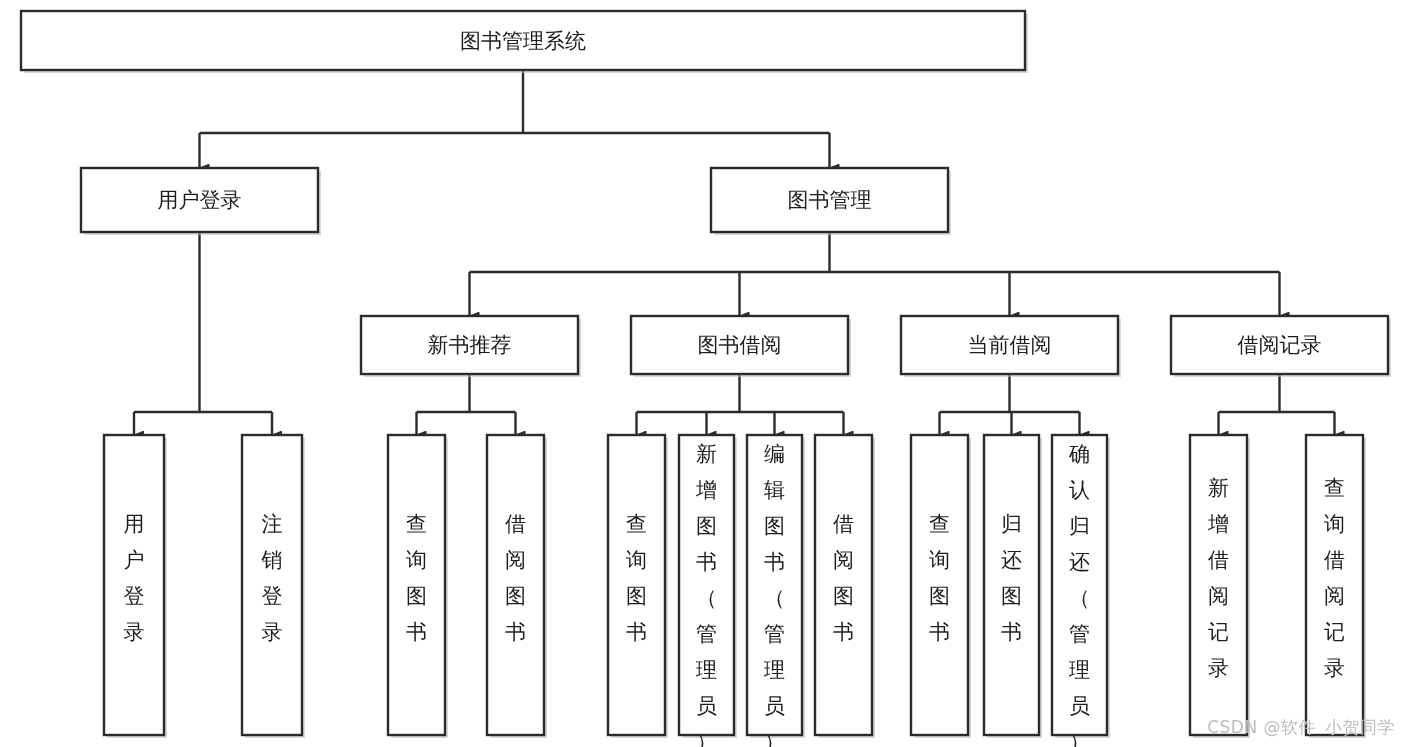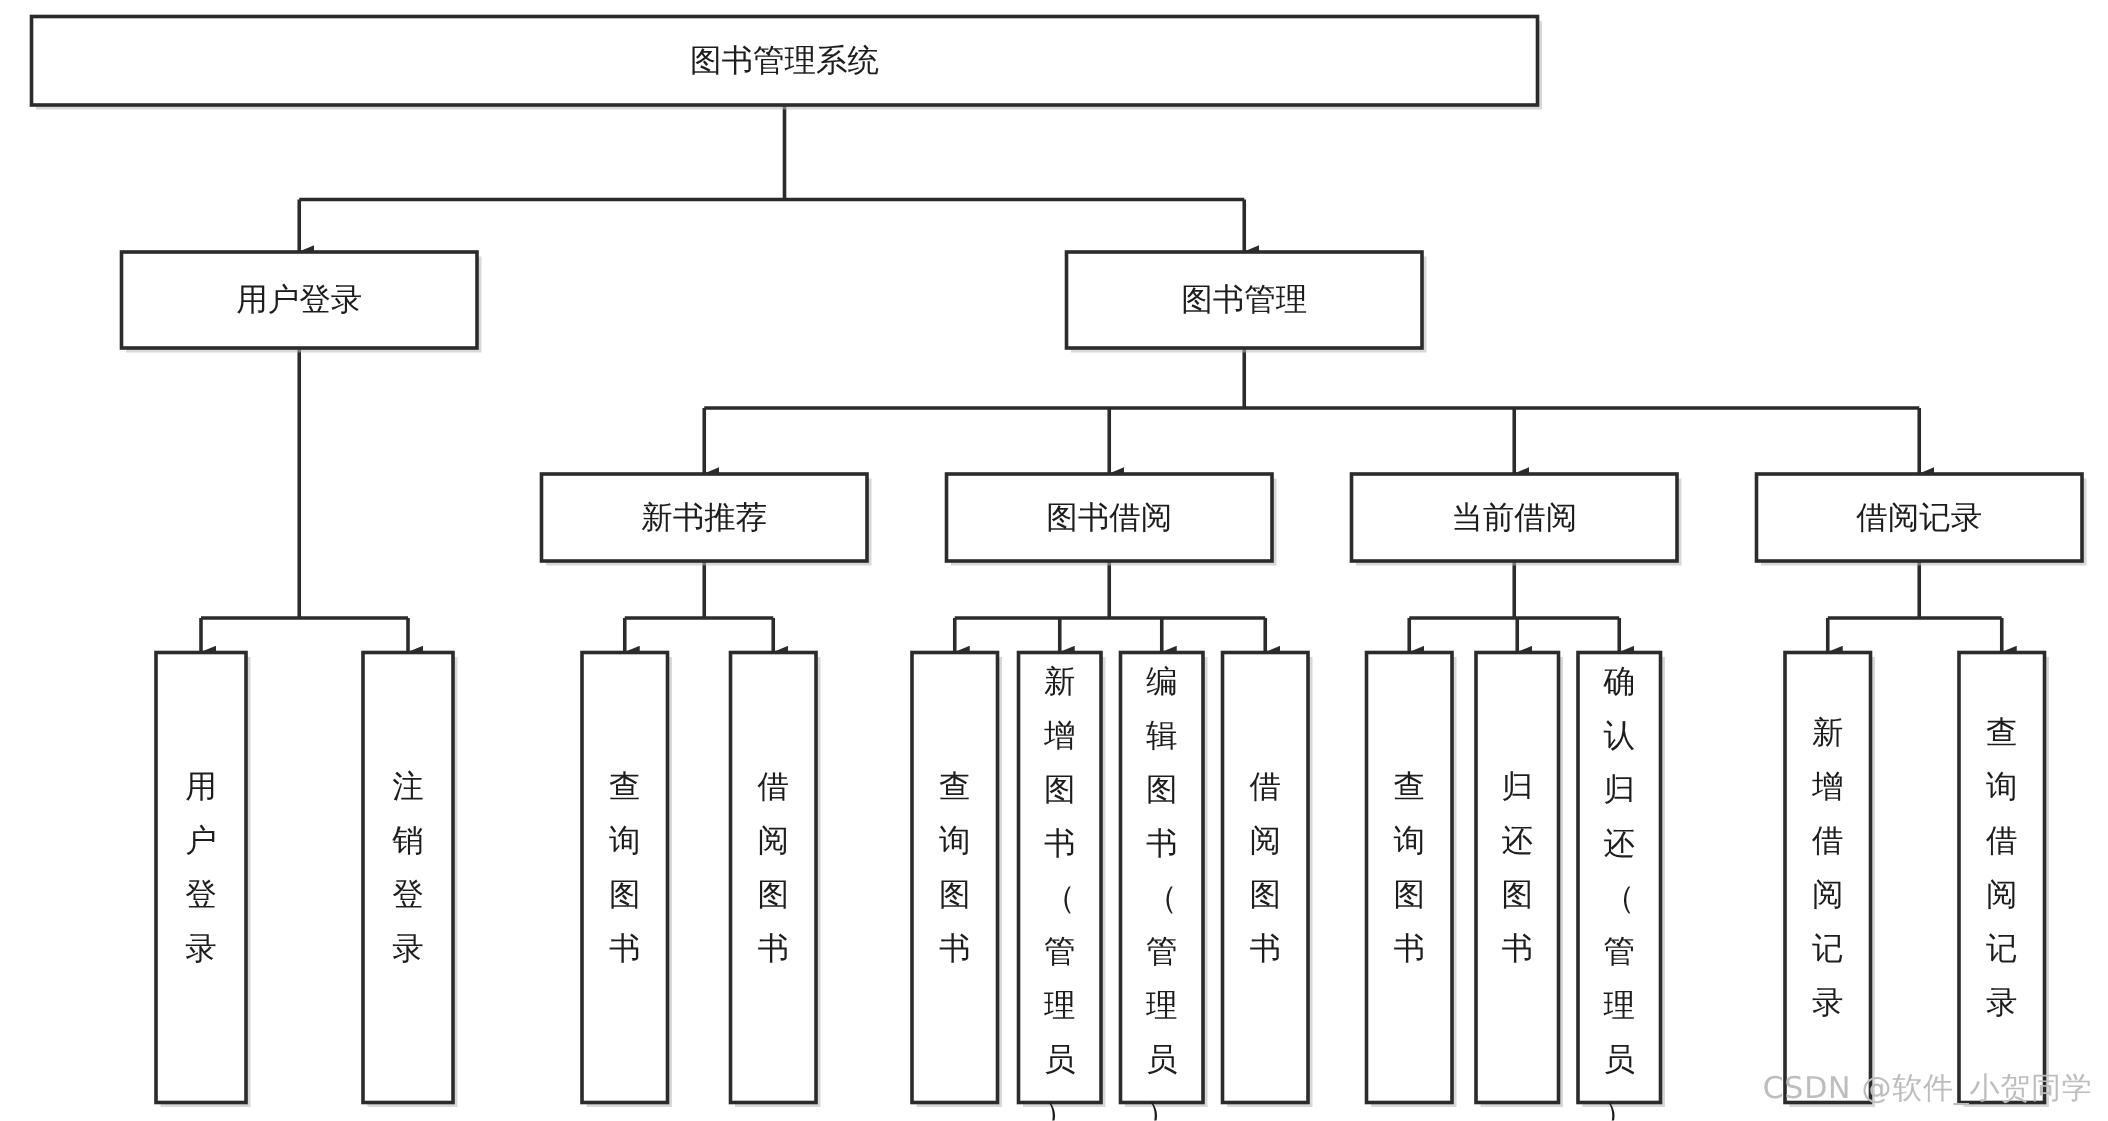--- a/index.html
+++ b/index.html
@@ -44,21 +44,21 @@
   }
   .edge-arrow{
     fill:#2b2b2b;
     stroke:none;
   }
   .watermark{
     position:absolute;
     right:10px;
     bottom:8px;
     color:#bdbdbd;
-    font-size:20px;
+    font-size:17px;
     font-family:"DejaVu Sans","Liberation Sans",sans-serif;
     letter-spacing:.5px;
     white-space:nowrap;
     user-select:none;
   }
 </style>
 </head>
 <body>
 
 <div id="diagram-root">

